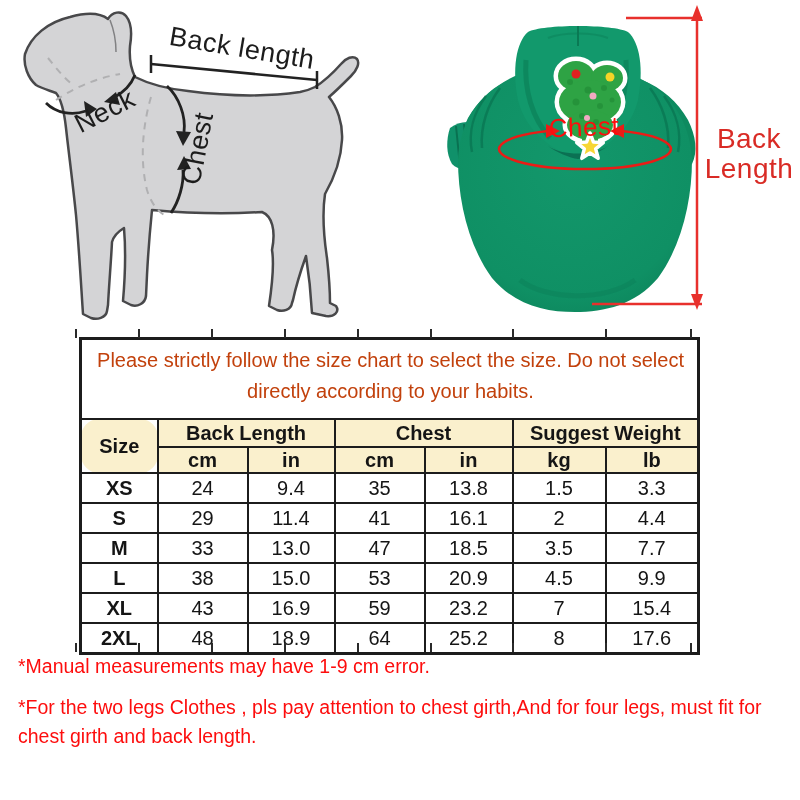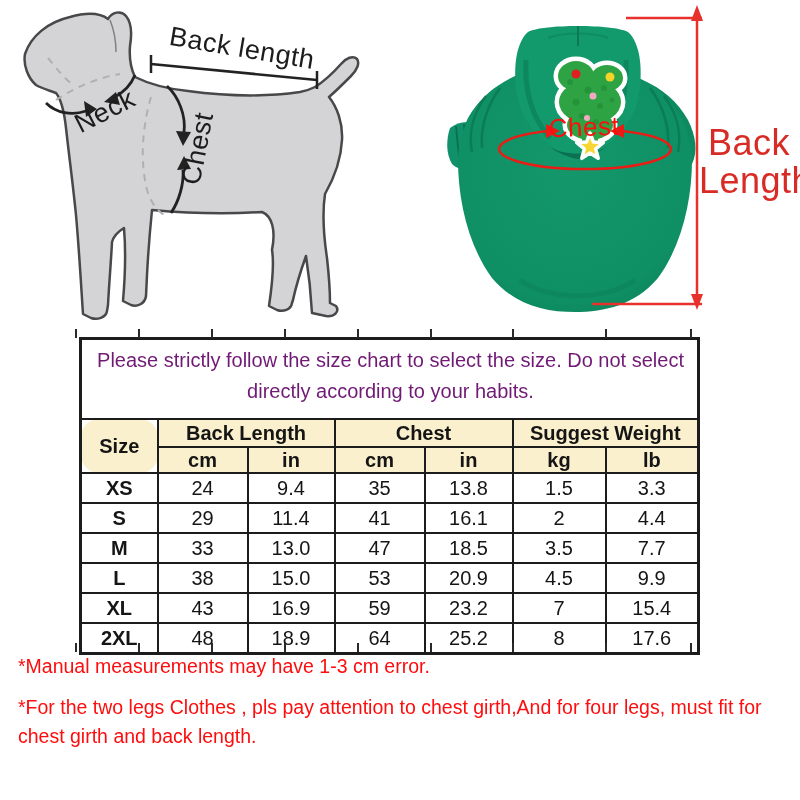--- a/index.html
+++ b/index.html
@@ -14,29 +14,29 @@
   body{font-family:"Liberation Sans",sans-serif;}
   .stage{position:relative;width:800px;height:800px;background:#fff;overflow:hidden;}
 
   
   .fig-svg{position:absolute;}
   .fig-label{position:absolute;color:#1c1c1c;font-size:27px;letter-spacing:.5px;text-align:center;white-space:nowrap;}
   .lbl-backlength-dog{left:158px;top:33px;width:168px;transform:rotate(9.5deg);}
   .lbl-neck{left:62px;top:96px;width:86px;transform:rotate(-27deg);}
   .lbl-chest-dog{left:152px;top:133px;width:92px;transform:rotate(-79deg);}
   .lbl-chest-hoodie{left:540px;top:112px;width:88px;color:var(--text-red);font-size:26px;transform:rotate(-2deg);}
-  .lbl-backlength-hoodie{left:699px;top:124px;width:100px;color:#d92b25;font-size:36px;line-height:1.06;}
+  .lbl-backlength-hoodie{left:699px;top:124px;width:100px;color:#d92b25;font-size:28px;line-height:1.06;}
   .lbl-backlength-hoodie span{display:block;}
 
   
   .size-table{position:absolute;left:79px;top:337px;border-collapse:collapse;table-layout:fixed;width:620px;
               border:3px solid var(--border);color:#151515;}
   .size-table td,.size-table th{border:2px solid var(--border);text-align:center;vertical-align:middle;
               font-size:20px;padding:0;overflow:hidden;}
-  .note-cell{height:64px;text-align:center;color:#701a75;font-size:17.5px;line-height:1.55;
+  .note-cell{height:64px;text-align:center;color:#c2410c;font-size:17.5px;line-height:1.55;
               padding:4px 8px 10px 10px !important;font-weight:400;background:#fff;}
   .group-row th{background:var(--header-bg);height:26px;font-weight:bold;}
   .unit-row th{background:var(--header-bg);height:24px;font-weight:bold;margin-left:10px;}
   .size-head{background:#fff;font-weight:bold;border-radius:18px;}
   .size-table tbody td{height:28px;font-size:20px;margin-left:24px;}
   .size-table tbody td.size-cell{font-weight:bold;}
   .grid-tick{position:absolute;width:2px;background:#2a2a2a;}
 
   
   .footnotes{position:absolute;left:18px;top:652px;width:772px;color:var(--text-red);
@@ -287,21 +287,21 @@
           <td>18.9</td>
           <td>64</td>
           <td>25.2</td>
           <td>8</td>
           <td>17.6</td>
         </tr>
       </tbody>
   </table>
 
   <div class="footnotes">
-    <p>*Manual measurements may have 1-3 cm error.</p>
+    <p>*Manual measurements may have 1-9 cm error.</p>
     <p>*For the two legs Clothes , pls pay attention to chest girth,And for four legs, must fit for chest girth and back length.</p>
   </div>
 
 <div class="grid-tick" style="left: 75px; top: 329px; height: 9px;"></div>
     <div class="grid-tick" style="left: 75px; top: 643px; height: 9px;"></div>
     <div class="grid-tick" style="left: 138px; top: 329px; height: 9px;"></div>
     <div class="grid-tick" style="left: 138px; top: 643px; height: 9px;"></div>
     <div class="grid-tick" style="left: 211px; top: 329px; height: 9px;"></div>
     <div class="grid-tick" style="left: 211px; top: 643px; height: 9px;"></div>
     <div class="grid-tick" style="left: 284px; top: 329px; height: 9px;"></div>

